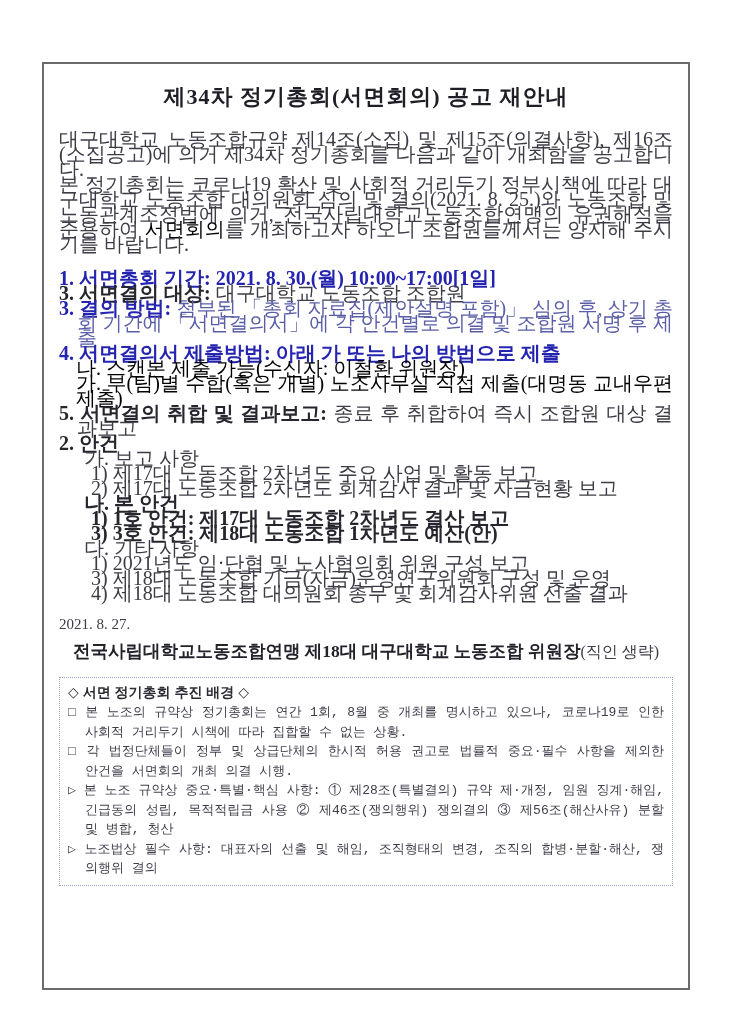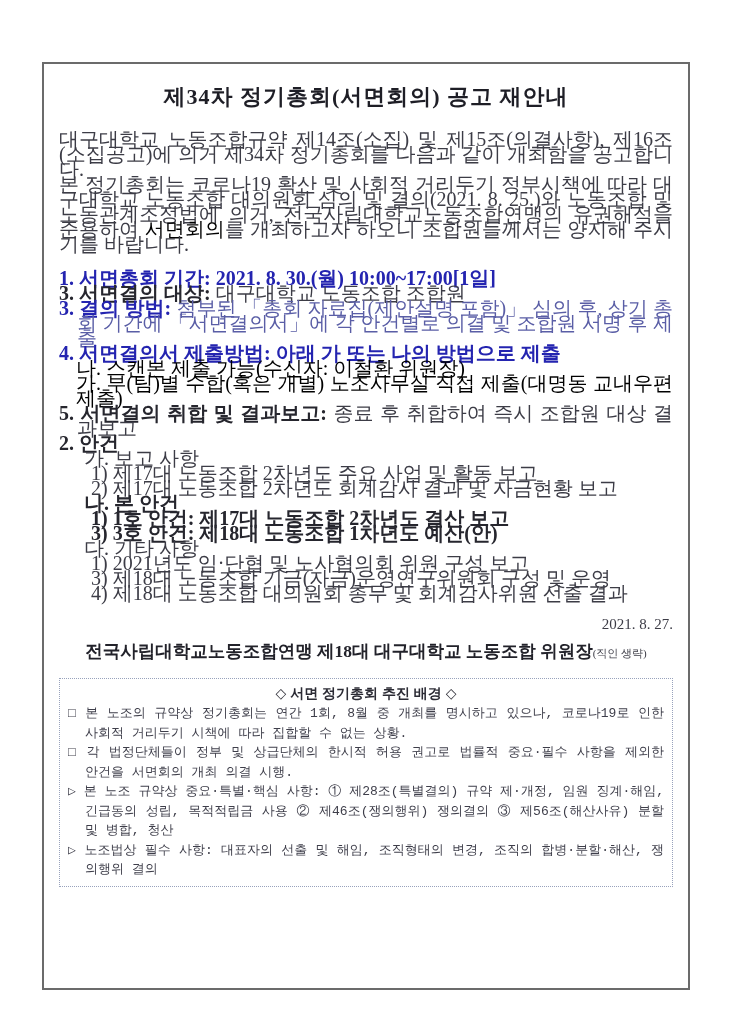--- a/index.html
+++ b/index.html
@@ -31,38 +31,38 @@
   .li { padding-left: 18px; text-indent: -18px; }
   .sub1 { margin-left: 17px; }
   .ag-sec { margin-left: 25px; }
   .ag-item { margin-left: 32px; }
   .dk-b { font-weight: bold; color: #26262e; }
   .blue-b { font-weight: bold; color: #2424b0; }
   .blue { color: #000000; }
   .blue-soft { color: #5a5ea6; }
   .gap { height: 19px; }
   .date-line {
-    text-align: right; font-size: 15px;
+    text-align: left; font-size: 15px;
     margin-top: 12px; line-height: 22px;
   }
   .sig-line {
     text-align: center; margin-top: 3px; line-height: 26px;
   }
   .sig-main { font-size: 17.5px; font-weight: bold; color: #22222a; }
-  .sig-note { font-size: 11px; color: #3c3c46; }
+  .sig-note { font-size: 16px; color: #3c3c46; }
   .bg-box {
     margin-top: 12px;
     border: 1px dotted #98a2bc;
     padding: 4px 8px 6px 8px;
     font-family: "Liberation Sans", "DejaVu Sans", sans-serif;
     font-size: 13px; line-height: 19.5px;
     color: #3e3e4a;
   }
   .bg-title {
-    text-align: center; font-weight: bold;
+    font-weight: bold;
     font-size: 14px; line-height: 21px; color: #2b2b34;
   }
   .bx-li { padding-left: 17px; text-indent: -17px; text-align: justify; font-family: Liberation Mono, monospace; }
 </style>
 </head>
 <body>
 
 <div class="sheet">
 
   <div class="title">제34차 정기총회(서면회의) 공고 재안내</div>

